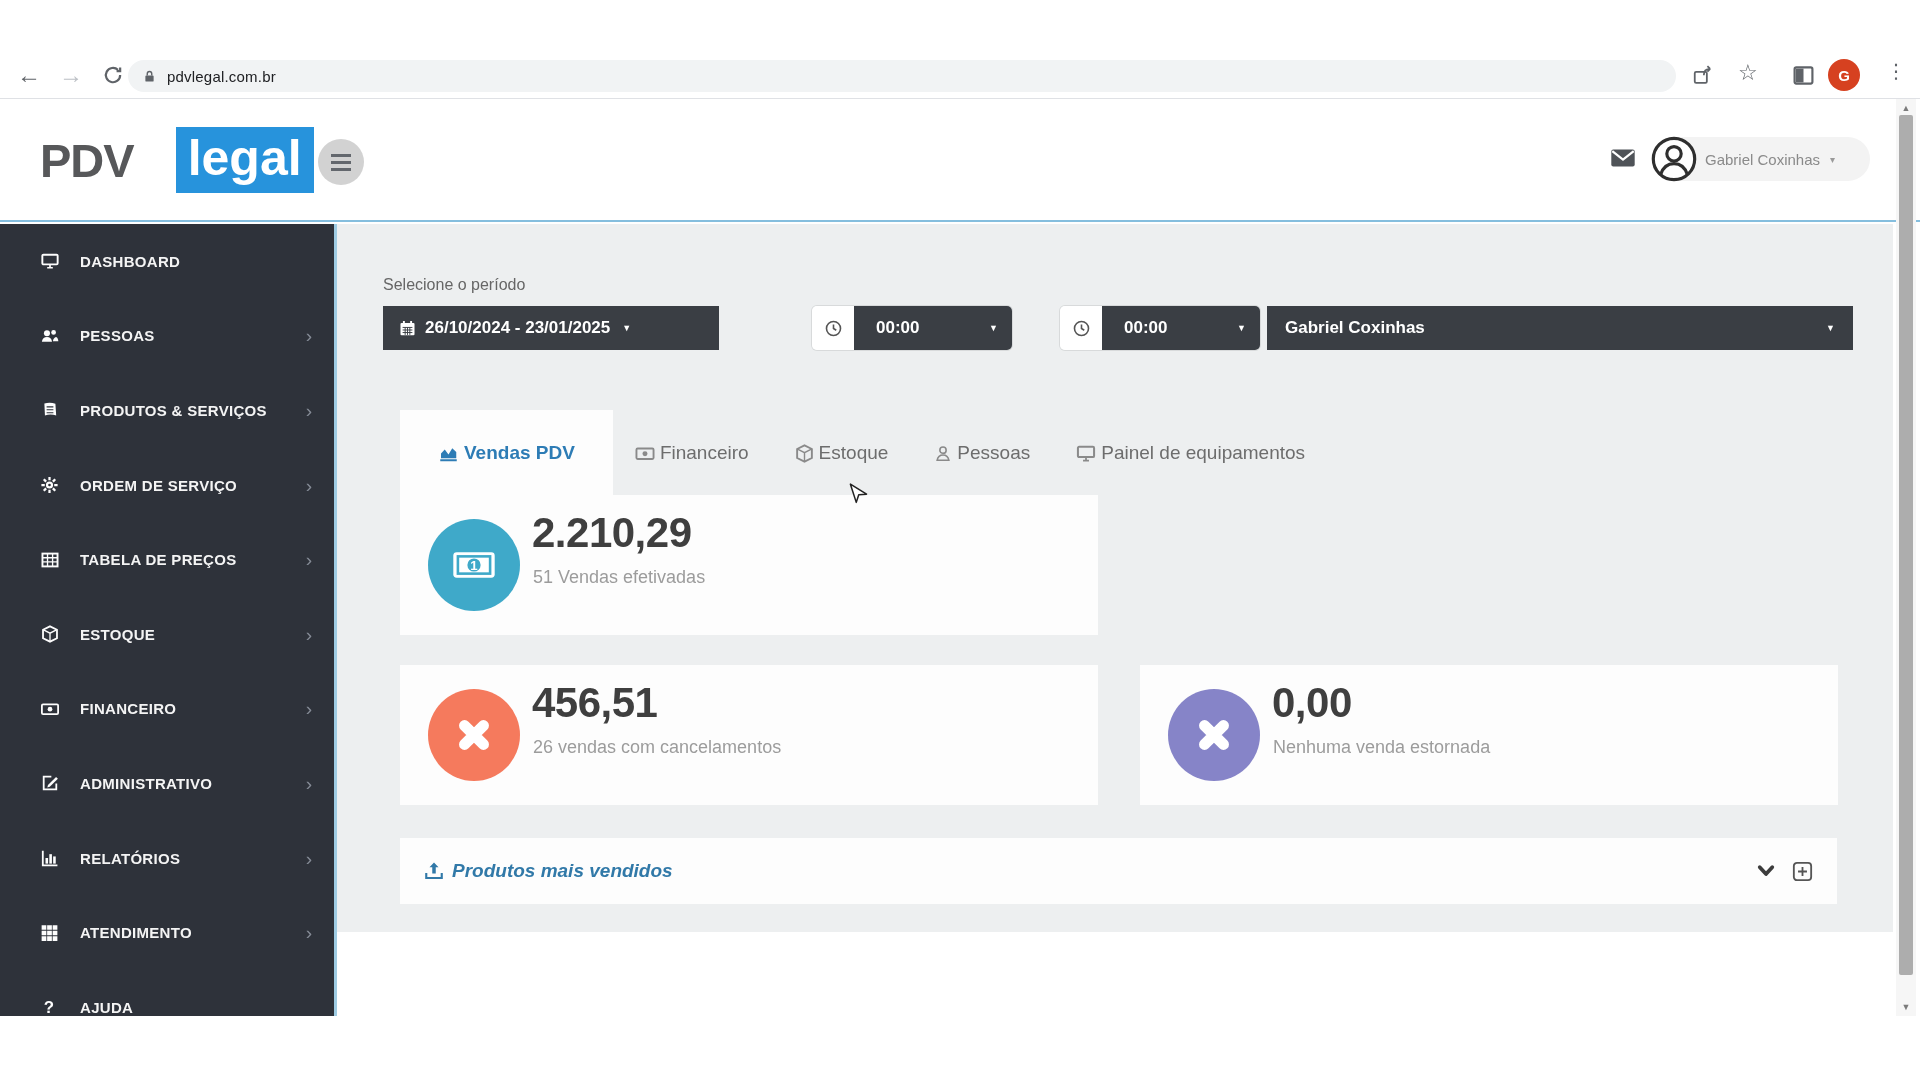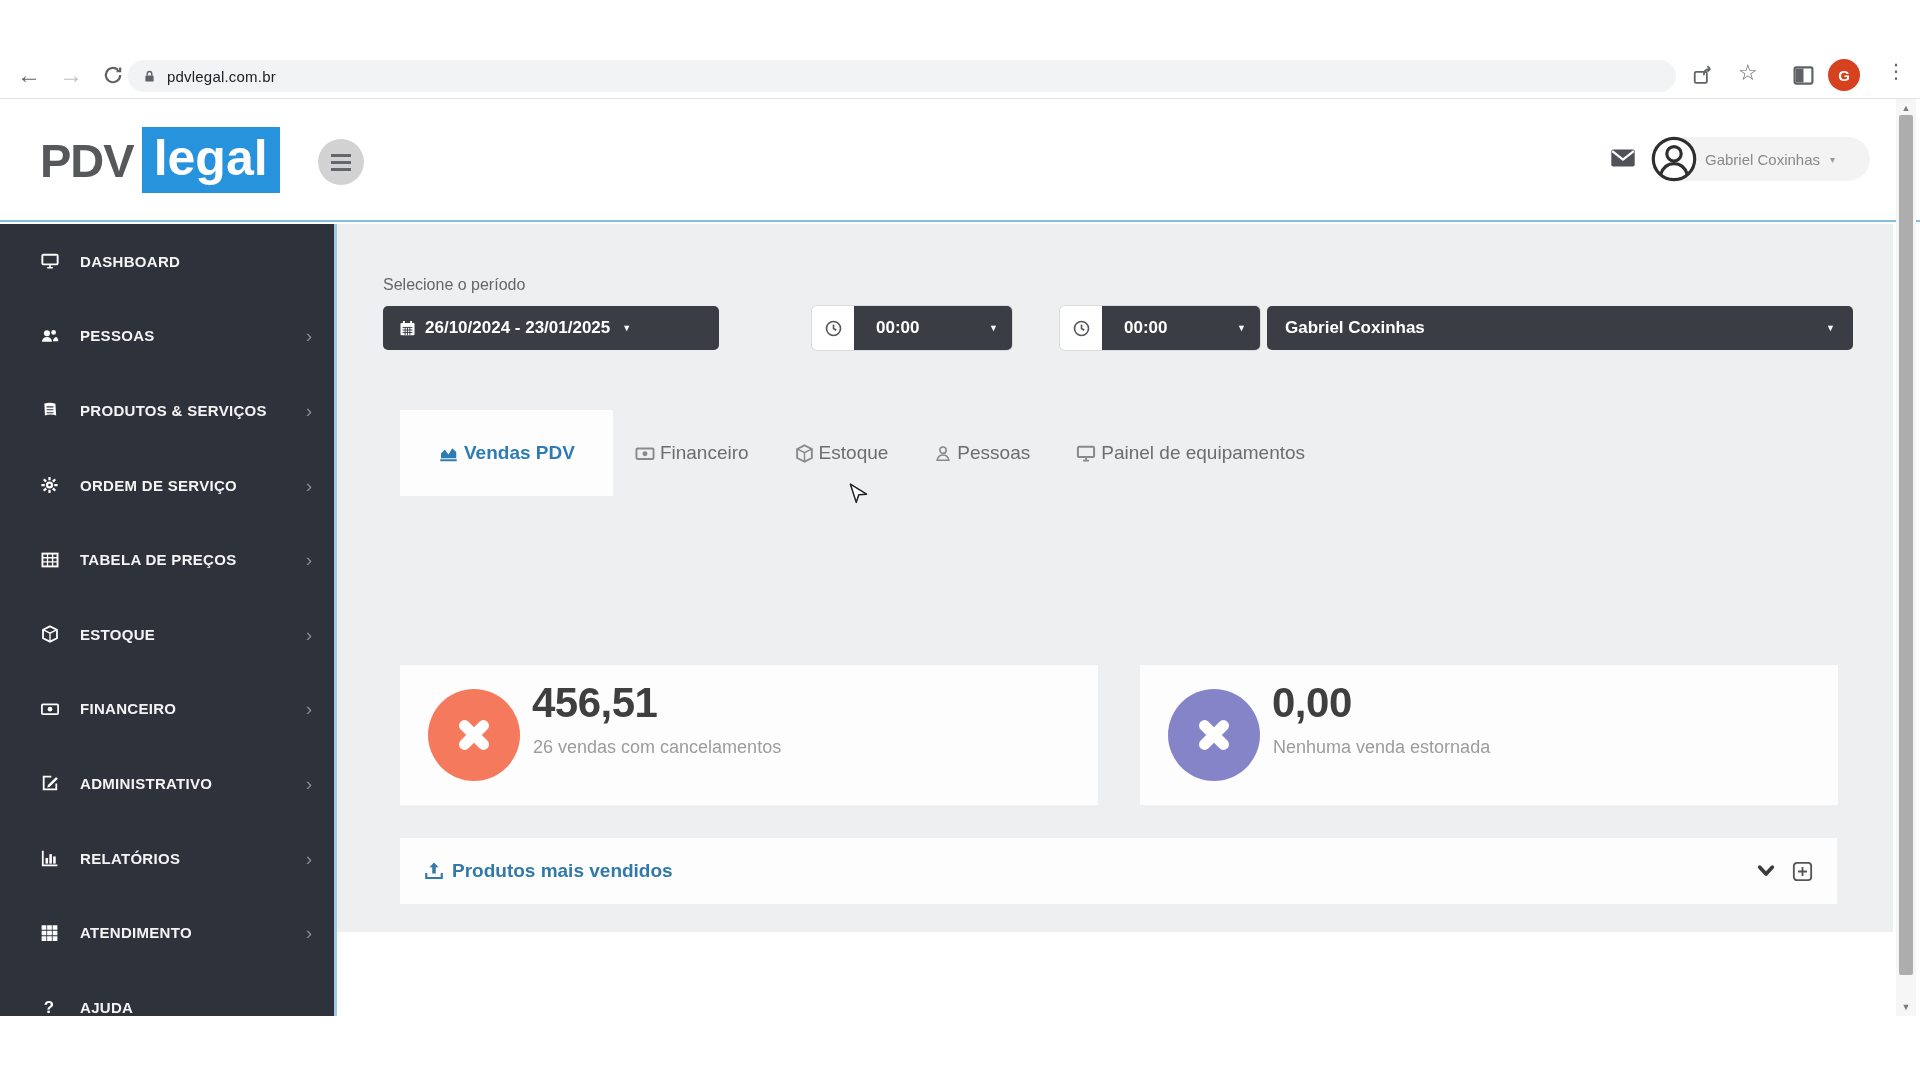--- a/index.html
+++ b/index.html
@@ -13,21 +13,21 @@
   .nav-ic.dim { color:#bdc1c6; }
   .omnibox { position:absolute; left:128px; top:7px; width:1548px; height:32px; background:#f1f3f4; border-radius:16px; display:flex; align-items:center; padding:0 14px; }
   .omnibox .url { font-size:15px; color:#202124; margin-left:10px; letter-spacing:.2px; }
   .tb-icon { position:absolute; top:11px; color:#5f6368; }
   .star { position:absolute; top:7px; font-size:22px; color:#5f6368; }
   .chrome-avatar { position:absolute; left:1828px; top:6px; width:32px; height:32px; border-radius:50%; background:#d64120; color:#ffffff; font-size:15px; font-weight:700; display:flex; align-items:center; justify-content:center; }
   .dots { position:absolute; left:1886px; top:6px; font-size:20px; color:#5f6368; width:20px; text-align:center; }
 
   
   .appheader { position:absolute; left:0; top:99px; width:1920px; height:123px; background:#ffffff; border-bottom:2px solid #85bede; }
-  .logo { position:absolute; left:40px; top:28px; display:flex; align-items:center; }
+  .logo { position:absolute; left:40px; top:28px; display:flex; align-items:center;gap:34px; }
   .logo .pdv { font-size:47px; font-weight:800; color:#57585a; letter-spacing:-1px; }
   .logo .legal { font-size:50px; font-weight:800; color:#ffffff; background:#2793dc; padding:2px 12px 6px 12px; margin-left:8px; }
   .hamburger { position:absolute; left:318px; top:40px; width:46px; height:46px; border-radius:50%; background:#d2d2d2; display:flex; flex-direction:column; align-items:center; justify-content:center; gap:4px; }
   .hamburger div { width:20px; height:3px; background:#63676d; }
   .mail { position:absolute; left:1608px; top:46px; color:#4f5358; }
   .userpill { position:absolute; left:1652px; top:38px; height:44px; min-width:218px; background:#f3f3f3; border-radius:22px; display:flex; align-items:center; padding-right:16px; }
   .userpill .avicon { margin-left:-1px; color:#2f2f2f; }
   .userpill .uname { font-size:15px; color:#8a8a8a; margin-left:8px; }
   .userpill .caret { font-size:10px; color:#9a9a9a; margin-left:10px; }
 
@@ -35,40 +35,40 @@
   .sidebar { position:absolute; left:0; top:224px; width:334px; height:792px; background:#2e323a; overflow:hidden; }
   .side-item { height:74.6px; display:flex; align-items:center; padding:0 30px 0 40px; color:#f4f4f4; position:relative; cursor:pointer; }
   .side-item .sic { width:22px; height:18px; color:#fdfdfd; flex:0 0 22px; display:flex; align-items:center; }
   .side-item .slbl { font-size:15px; font-weight:700; letter-spacing:.3px; margin-left:18px; white-space:nowrap; }
   .side-item .schev { position:absolute; right:22px; color:#858b96; font-size:19px; line-height:1; }
   .content-edge { position:absolute; left:334px; top:224px; width:3px; height:792px; background:#9fccе3; background:#9fcce3; }
 
   
   .content { position:absolute; left:337px; top:224px; width:1556px; height:708px; background:#edeff0; }
   .lbl-period { position:absolute; left:46px; top:52px; font-size:16px; color:#666666; }
-  .darkbtn { position:absolute; top:82px; height:44px; background:#3a3e44; border-radius:5px; color:#ffffff; display:flex; align-items:center; font-size:17px; font-weight:700; cursor:pointer; }
+  .darkbtn { position:absolute; top:82px; height:44px; background:#3a3e44; border-radius:0; color:#ffffff; display:flex; align-items:center; font-size:17px; font-weight:700; cursor:pointer; }
   .darkbtn .dcaret { font-size:9px; margin-left:12px; }
   .tgroup { position:absolute; top:82px; height:44px; display:flex; border-radius:5px; overflow:hidden; box-shadow:0 0 0 1px #d8dadb;margin-left:45px; }
   .tgroup .addon { width:42px; background:#ffffff; display:flex; align-items:center; justify-content:center; color:#555; }
   .tgroup .tsel { width:158px; background:#3a3e44; color:#fff; font-size:17px; font-weight:700; display:flex; align-items:center; padding:0 14px 0 22px; cursor:pointer; }
   .tgroup .tsel .dcaret { margin-left:auto; font-size:9px; }
 
   .tabs { position:absolute; left:63px; top:168px; height:86px; display:flex; align-items:center; }
   .tab { display:flex; align-items:center; font-size:19px; color:#6d6d6d; cursor:pointer;margin-top:36px; }
   .tab .tic { margin-right:5px; display:flex; color:#8a8a8a; }
   .tab.active { background:#fdfdfd; height:86px; padding:0 38px; color:#2d7cb5; font-weight:700; }
   .tab.active .tic { color:#2d7cb5; }
 
   .card { position:absolute; width:698px; height:140px; background:#fdfdfd; }
   .card .bigcircle { position:absolute; left:28px; top:24px; width:92px; height:92px; border-radius:50%; display:flex; align-items:center; justify-content:center; color:#ffffff; }
   .card .val { position:absolute; left:132px; top:14px; font-size:42px; font-weight:700; color:#3f3f3f; letter-spacing:-.5px; }
   .card .cap { position:absolute; left:133px; top:72px; font-size:18px; color:#9c9c9c; }
 
   .panel { position:absolute; left:63px; width:1437px; height:66px; background:#fdfdfd; display:flex; align-items:center; padding:0 24px; }
-  .panel .ptitle { display:flex; align-items:center; color:#3179a8; font-size:19px; font-weight:700; }
+  .panel .ptitle { display:flex; align-items:center; color:#3179a8; font-size:19px; font-weight:700;font-style:italic; }
   .panel .ptitle .pic { margin-right:8px; display:flex; color:#3179a8; }
   .panel .pright { margin-left:auto; display:flex; align-items:center; gap:14px; color:#3c3c3c; }
   .panel .pright .pbtn { cursor:pointer; display:flex; }
 
   
   .vscroll { position:absolute; left:1896px; top:99px; width:20px; height:917px; background:#f6f6f6; }
   .vscroll .arr { position:absolute; left:0; width:20px; text-align:center; font-size:9px; color:#7b7b7b; }
   .vscroll .thumb { position:absolute; left:3px; top:16px; width:14px; height:860px; background:#adadad; border-radius:2px; }
 
   .cursor { position:absolute; left:845px; top:482px; z-index:50; pointer-events:none; }
@@ -426,20 +426,29 @@
       <div class="tab" style="margin-left:46px">
         <span class="tic">
             <svg width="20" height="19">
               <use href="#i-monitor"></use>
             </svg>
           </span>
         <span>Painel de equipamentos</span>
       </div>
     </div>
 
+    <div class="card" style="left:63px; top:271px;">
+      <div class="bigcircle" style="background:#3fa9c9; --cc:#3fa9c9;">
+          <svg width="46" height="46">
+            <use href="#i-banknote-card"></use>
+          </svg>
+        </div>
+      <div class="val">2.210,29</div>
+      <div class="cap">51 Vendas efetivadas</div>
+    </div>
     <div class="card" style="left:63px; top:441px;">
       <div class="bigcircle" style="background:#f57a5d; --cc:#f57a5d;">
           <svg width="42" height="42">
             <use href="#i-xmark"></use>
           </svg>
         </div>
       <div class="val">456,51</div>
       <div class="cap">26 vendas com cancelamentos</div>
     </div>
     <div class="card" style="left:803px; top:441px;">

